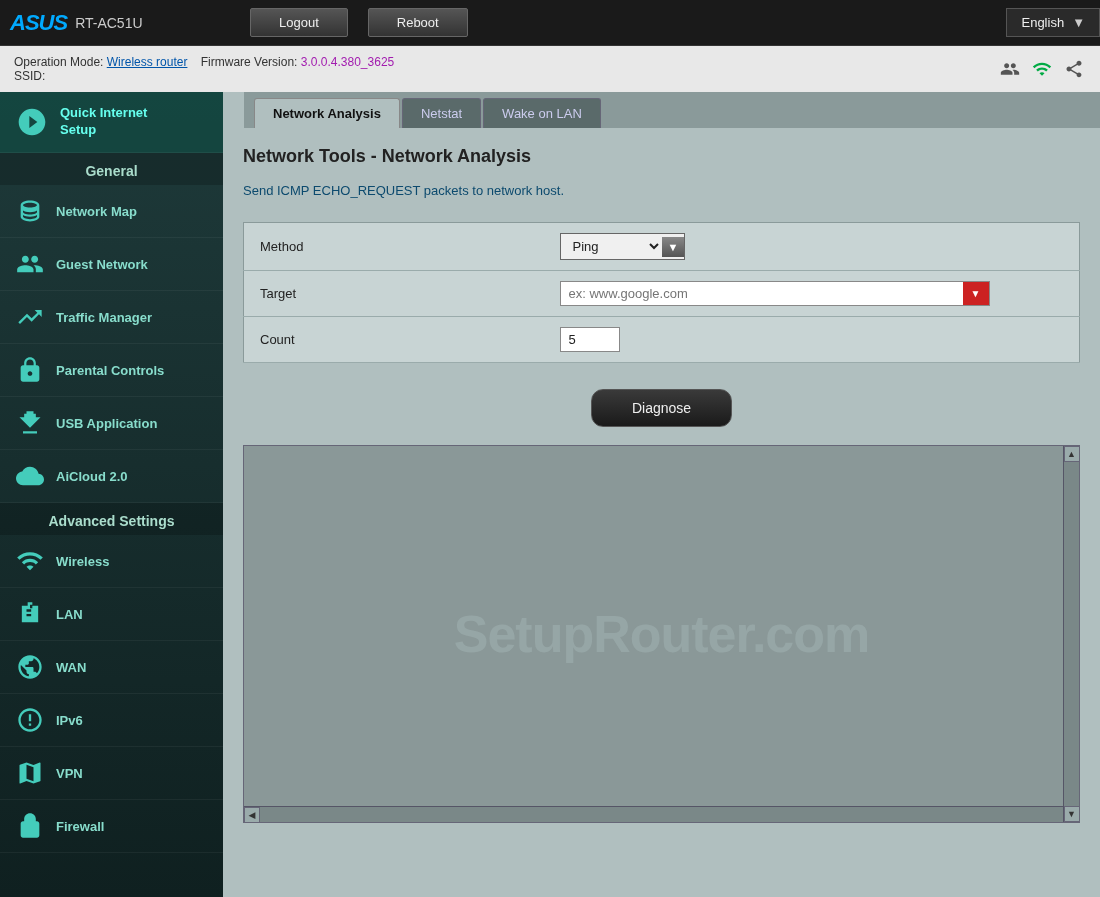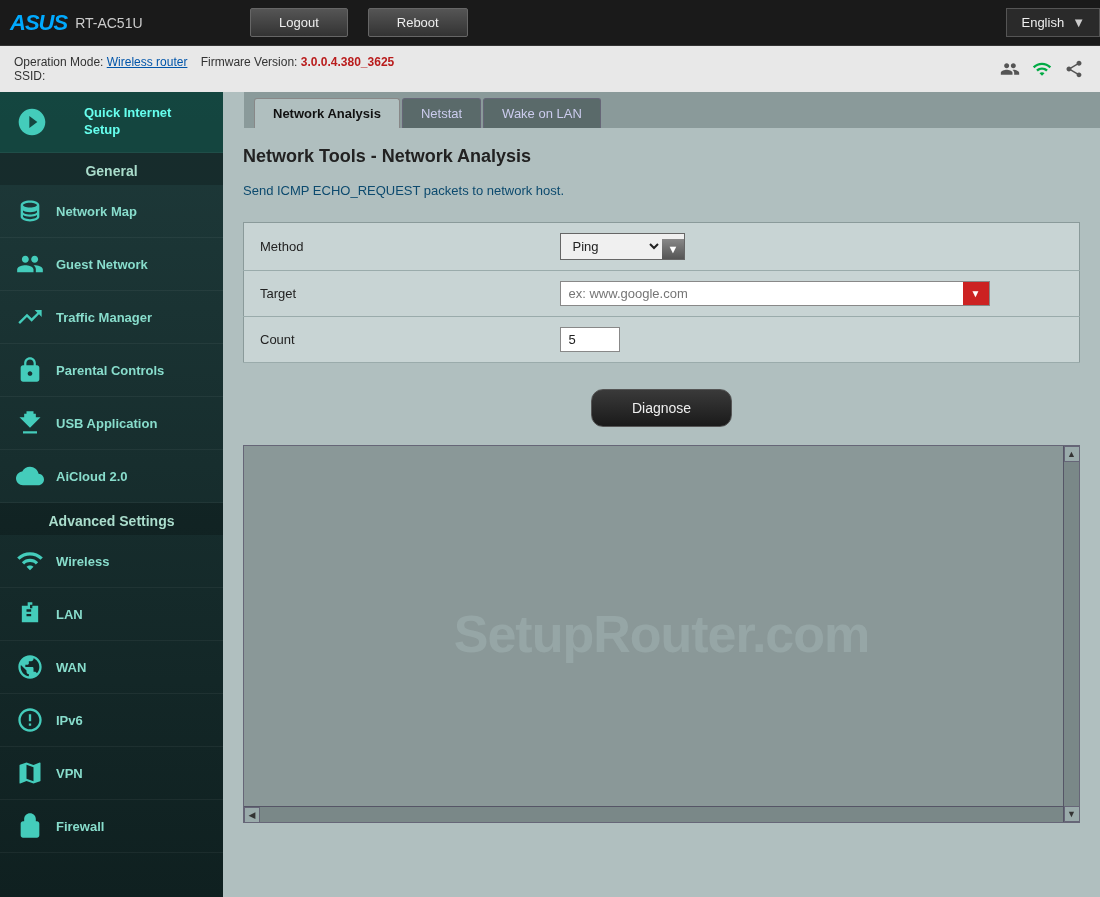--- a/index.html
+++ b/index.html
@@ -11,56 +11,56 @@
     .logo-asus { color: #00aaff; font-size: 22px; font-weight: bold; font-style: italic; letter-spacing: -1px; }
     .logo-model { color: #ccc; font-size: 14px; margin-left: 8px; font-weight: normal; }
     .header-btns { display: flex; gap: 20px; margin-left: 20px; }
     .header-btn { background: linear-gradient(to bottom, #555, #333); color: #eee; border: 1px solid #666; padding: 6px 28px; cursor: pointer; font-size: 13px; border-radius: 2px; }
     .lang-selector { margin-left: auto; display: flex; align-items: center; background: #2a2a2a; border: 1px solid #555; padding: 6px 14px; color: #eee; cursor: pointer; font-size: 13px; }
     .lang-arrow { margin-left: 8px; color: #ccc; }
 
     
     .info-bar { background: #e8e8e8; padding: 4px 14px; font-size: 12px; color: #333; display: flex; align-items: center; gap: 6px; position: relative; min-height: 46px; }
     .info-bar a { color: #0055aa; text-decoration: underline; }
-    .info-bar .fw { font-weight: bold; color: #b91c1c; }
+    .info-bar .fw { font-weight: normal; color: #a21caf; }
     .info-icons { position: absolute; right: 14px; top: 50%; transform: translateY(-50%); display: flex; gap: 8px; }
     .info-icon { width: 24px; height: 24px; display: flex; align-items: center; justify-content: center; color: #555; font-size: 16px; cursor: pointer; }
     .info-icon.active { color: #00aa44; }
 
     
     .layout { display: flex; height: calc(897px - 92px); }
 
     
     .sidebar { width: 223px; background: linear-gradient(to bottom, #1e3a3a, #0f2020); flex-shrink: 0; overflow-y: auto; }
     .sidebar-section-title { color: #aaddcc; font-size: 14px; font-weight: bold; padding: 10px 14px 6px; background: rgba(0,0,0,0.2); text-align: center; }
 
     .sidebar-item { display: flex; align-items: center; padding: 10px 14px; cursor: pointer; border-bottom: 1px solid rgba(255,255,255,0.05); color: #88ddcc; font-size: 13px; font-weight: bold; transition: background 0.15s; }
     .sidebar-item .si-icon { width: 32px; height: 32px; margin-right: 10px; display: flex; align-items: center; justify-content: center; flex-shrink: 0; }
     .sidebar-item .si-icon svg { width: 28px; height: 28px; fill: #44ccbb; }
 
-    .quick-internet { display: flex; align-items: center; padding: 12px 14px; cursor: pointer; border-bottom: 1px solid rgba(255,255,255,0.05); background: rgba(0,100,80,0.3); gap: 24px; }
+    .quick-internet { display: flex; align-items: center; padding: 12px 14px; cursor: pointer; border-bottom: 1px solid rgba(255,255,255,0.05); background: rgba(0,100,80,0.3); }
     .quick-internet .qi-icon { width: 36px; height: 36px; margin-right: 10px; display: flex; align-items: center; justify-content: center; }
     .quick-internet .qi-label { color: #66ffee; font-size: 13px; font-weight: bold; line-height: 1.3; }
 
     
     .main { flex: 1; background: #b0bfbf; overflow: hidden; display: flex; flex-direction: column; }
     .tabs-bar { background: #8a9a9a; display: flex; align-items: flex-end; padding: 6px 10px 0; gap: 2px; position: relative; margin-left: 21px; }
     .tab { padding: 7px 18px; cursor: pointer; font-size: 13px; border-radius: 3px 3px 0 0; border: 1px solid #667; border-bottom: none; background: #5a6a6a; color: #cce; }
     .tab.active { background: #b0bfbf; color: #111; font-weight: bold; border-color: #888; }
 
     .content-area { flex: 1; background: #b0bfbf; padding: 18px 20px; overflow-y: auto; }
     .page-title { font-size: 18px; font-weight: bold; color: #222; margin-bottom: 16px; }
     .description { color: #0c4a6e; margin-bottom: 24px; font-size: 13px; }
 
     .form-table { width: 100%; border-collapse: collapse; background: #c8d4d4; border: 1px solid #8a9a9a; margin-bottom: 26px; }
     .form-table td { padding: 10px 16px; border-bottom: 1px solid #9aabab; vertical-align: middle; }
     .form-table .label-cell { width: 300px; color: #222; font-size: 13px; }
     .form-table .input-cell { }
 
-    .select-wrapper { display: inline-flex; align-items: flex-end; border: 1px solid #666; background: #f0f0f0; }
+    .select-wrapper { display: inline-flex; align-items: center; border: 1px solid #666; background: #f0f0f0; }
     .select-wrapper select { background: #f0f0f0; border: none; padding: 4px 8px; font-size: 13px; color: #222; outline: none; cursor: pointer; }
     .select-drop-btn { background: linear-gradient(to bottom, #888, #555); border: none; color: white; padding: 4px 6px; cursor: pointer; font-size: 11px; }
 
     .target-input-wrap { display: flex; border: 1px solid #888; background: white; width: 430px; }
     .target-input { border: none; padding: 4px 8px; font-size: 13px; color: #888; outline: none; flex: 1; background: white; }
     .target-drop-btn { background: #cc2222; border: none; color: white; padding: 4px 8px; cursor: pointer; font-size: 10px; }
 
     .count-input { border: 1px solid #888; padding: 4px 8px; font-size: 13px; color: #222; width: 60px; background: white; outline: none; }
 
     .diagnose-btn { display: block; margin: 0 auto 18px; background: linear-gradient(to bottom, #3a3a3a, #1a1a1a); color: #eee; border: 1px solid #555; padding: 10px 40px; font-size: 14px; cursor: pointer; border-radius: 12px; }

